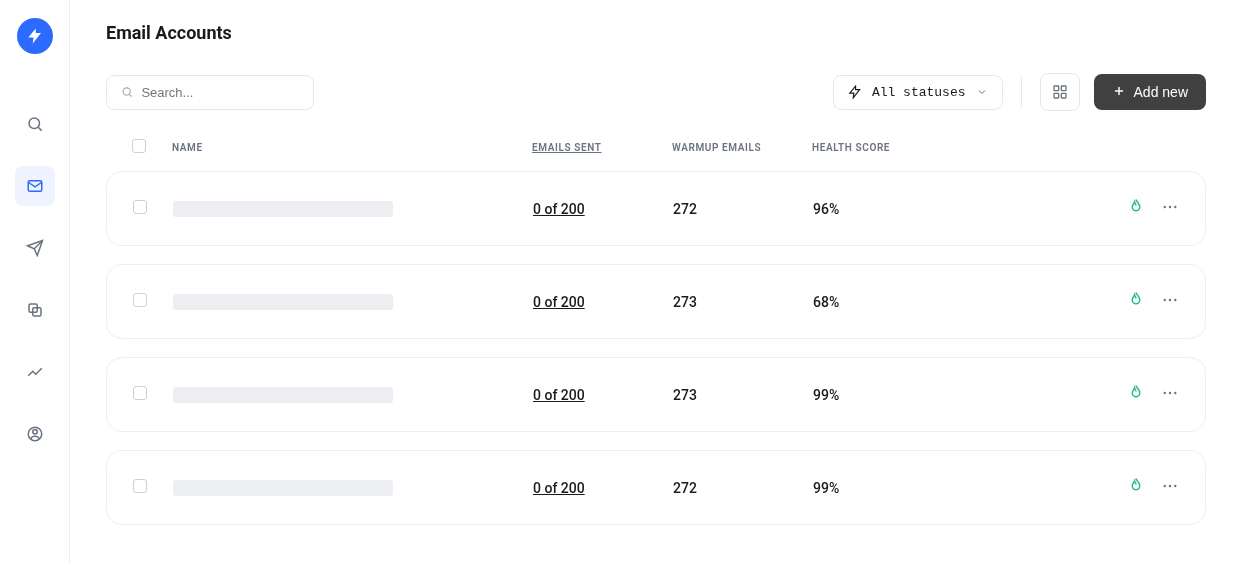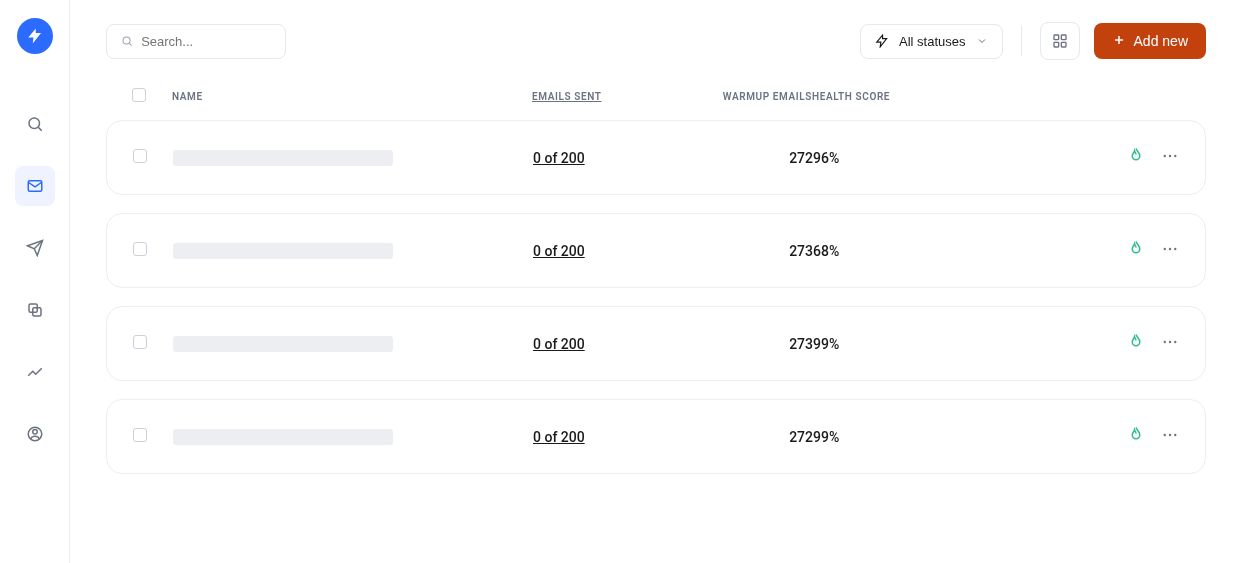--- a/index.html
+++ b/index.html
@@ -39,64 +39,65 @@
     }
     .main { flex: 1; padding: 22px 36px 0 36px; }
     .page-title { font-size: 18px; font-weight: 700; margin-bottom: 30px; }
     .toolbar {
       display: flex; align-items: center; justify-content: space-between;
       margin-bottom: 28px;
     }
     .search {
       display: flex; align-items: center;
       border: 1px solid #e6e8ec; border-radius: 8px;
-      padding: 9px 14px; width: 180px;
+      padding: 9px 14px; width: 208px;
       color: #9ca3af;
     }
     .search svg { margin-right: 8px; }
     .search input {
       border: none; outline: none; font-size: 13px;
       color: #6b7280; width: 100%;
       background: transparent;
     }
     .toolbar-right { display: flex; align-items: center; gap: 0; }
     .filter-btn {
       display: flex; align-items: center; gap: 10px;
       border: 1px solid #e6e8ec; border-radius: 8px;
       padding: 9px 14px; font-size: 13px;
       cursor: pointer; background: #fff;
       color: #1a1a1a;
+      font-family: Liberation Mono, monospace;
     }
     .divider-v { width: 1px; height: 30px; background: #e6e8ec; margin: 0 18px; }
     .grid-btn {
       border: 1px solid #e6e8ec; border-radius: 8px;
       width: 40px; height: 38px;
       display: flex; align-items: center; justify-content: center;
       cursor: pointer; color: #6b7280;
       margin-right: 14px;
     }
     .add-btn {
-      background: #c2410c; color: #fff;
+      background: #404040; color: #fff;
       border: none; border-radius: 8px;
       padding: 10px 18px; font-size: 14px; font-weight: 500;
       display: flex; align-items: flex-start; gap: 8px;
       cursor: pointer;
     }
     .table-head {
       display: flex; align-items: center;
       padding: 0 26px 16px 26px;
       font-size: 10px; font-weight: 600;
       letter-spacing: 0.6px;
       color: #6b7280;
       text-transform: uppercase;
     }
     .col-check { width: 40px; }
     .col-name { flex: 0 0 360px; }
     .col-sent { flex: 0 0 140px; text-decoration: underline; }
-    .col-warmup { flex: 0 0 140px; text-align: right; }
+    .col-warmup { flex: 0 0 140px; }
     .col-health { flex: 1; }
     .col-actions { width: 80px; display: flex; gap: 16px; justify-content: flex-end; align-items: center; }
     .checkbox {
       width: 14px; height: 14px;
       border: 1.5px solid #cbd0d9;
       border-radius: 3px;
       cursor: pointer; display: inline-block;
     }
     .rows { display: flex; flex-direction: column; gap: 18px; }
     .row {
@@ -157,20 +158,21 @@
         <svg width="18" height="18" viewBox="0 0 24 24" fill="none" stroke="currentColor" stroke-width="2">
             <circle cx="12" cy="12" r="9"></circle>
             <circle cx="12" cy="9" r="3"></circle>
             <path d="M6 19c1-3 4-4 6-4s5 1 6 4"></path>
           </svg>
       </div>
     </div>
   </div>
 
   <div class="main">
+    <h1 class="page-title">Email Accounts</h1>
 
     <div class="toolbar">
       <div class="search">
         <svg width="14" height="14" viewBox="0 0 24 24" fill="none" stroke="#9ca3af" stroke-width="2">
             <circle cx="11" cy="11" r="7"></circle>
             <line x1="21" y1="21" x2="16.5" y2="16.5"></line>
           </svg>
         <input type="text" placeholder="Search..." style="">
       </div>
       <div class="toolbar-right">

